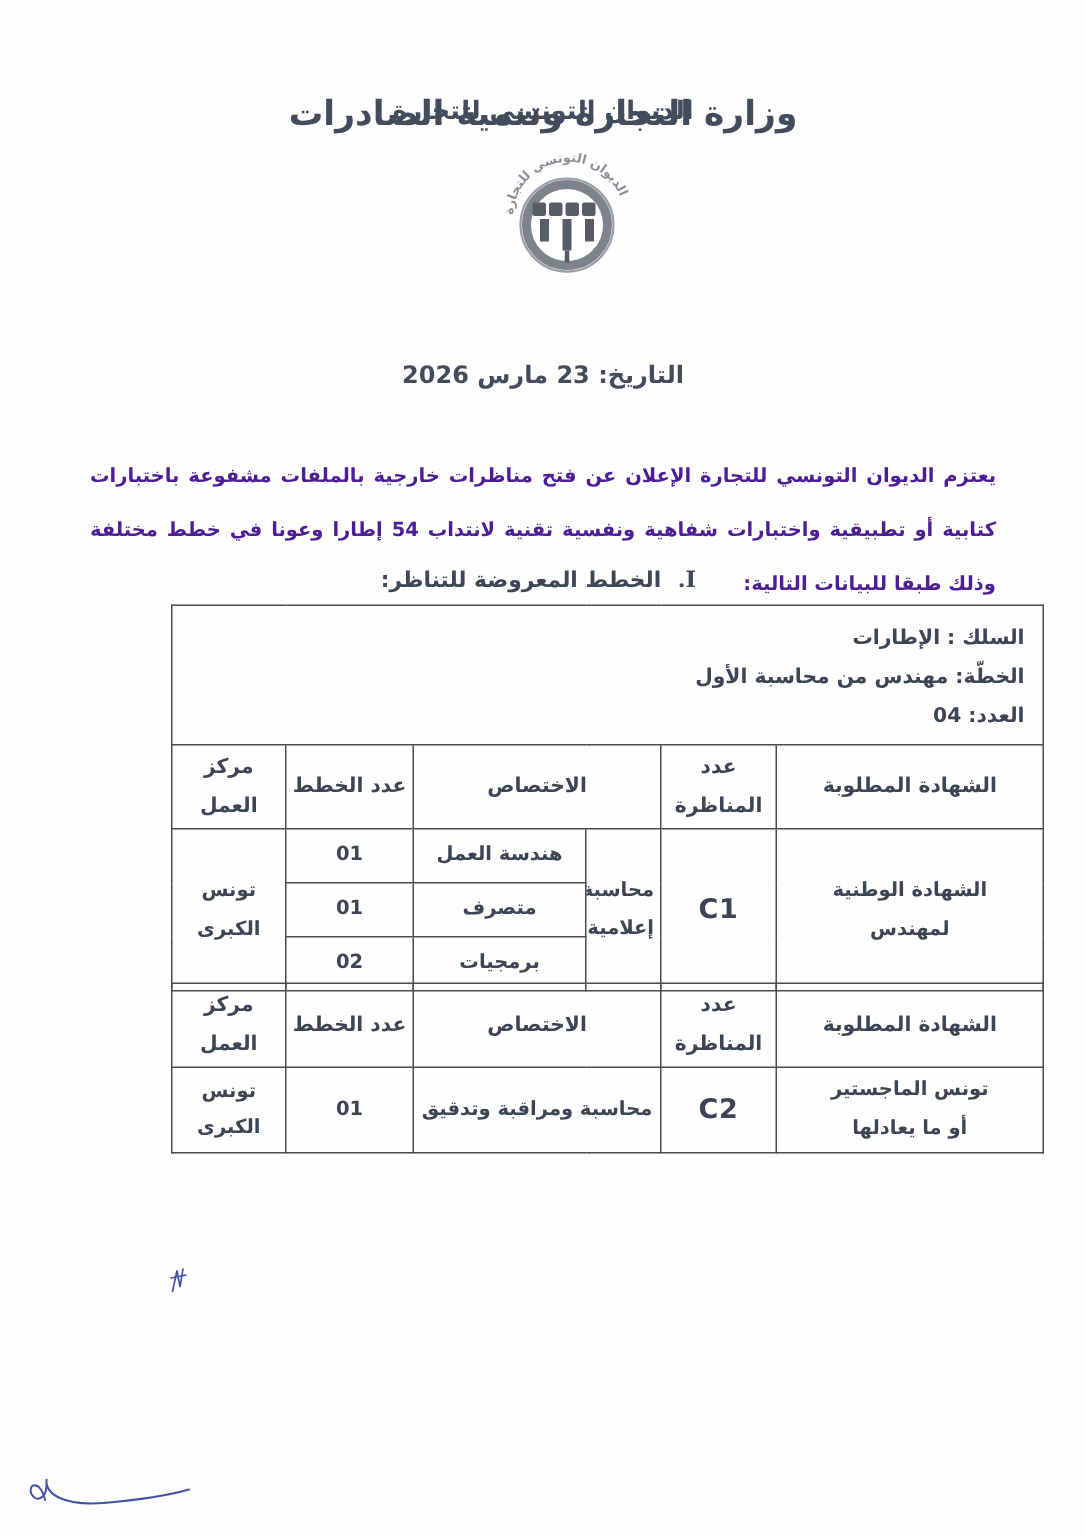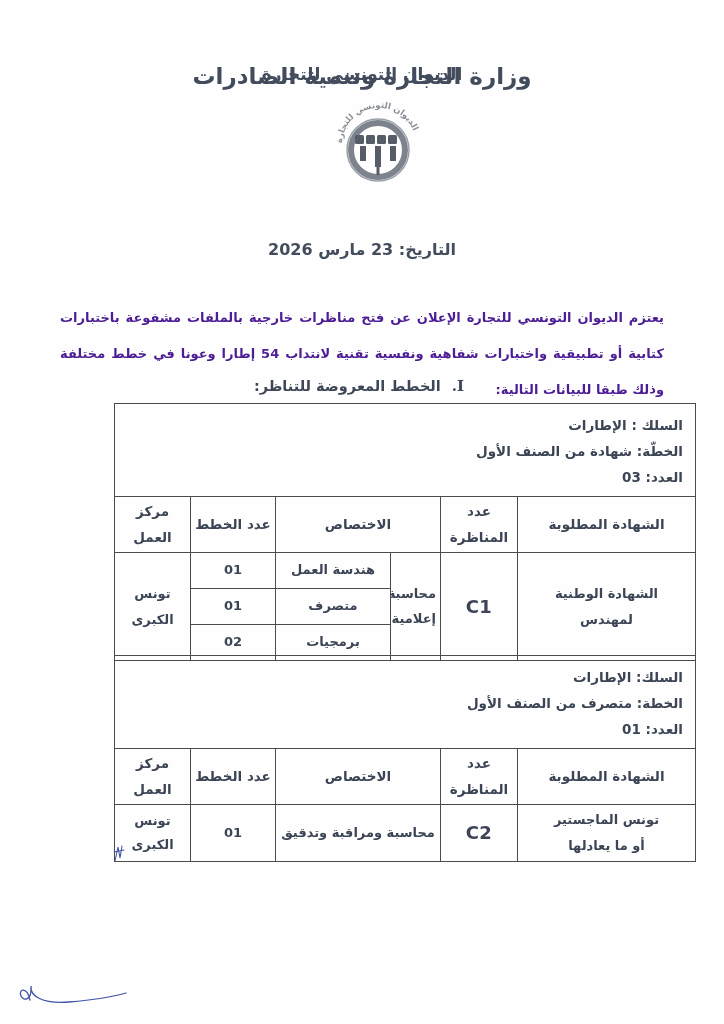--- a/index.html
+++ b/index.html
@@ -115,22 +115,22 @@
         <col style="width:77px">
         <col style="width:50px">
       <col style="width:115px">
         <col style="width:85px">
         <col style="width:76px">
     </colgroup>
     <tbody>
         <tr>
       <td colspan="6" class="meta-cell">
         <div>السلك : الإطارات</div>
-        <div>الخطّة: شهادة من الصنف الأول</div>
-        <div>العدد: 03</div>
+        <div>الخطّة: مهندس من محاسبة الأول</div>
+        <div>العدد: 04</div>
       </td>
     </tr>
     <tr class="cols">
       <th>الشهادة المطلوبة</th>
       <th>عدد المناظرة</th>
       <th colspan="2">الاختصاص</th>
       <th>عدد الخطط</th>
       <th>مركز العمل</th>
     </tr>
     <tr class="body-row">
@@ -155,27 +155,20 @@
   <table class="doc-table t2">
     <colgroup>
       <col style="width:178px">
         <col style="width:77px">
         <col style="width:50px">
       <col style="width:115px">
         <col style="width:85px">
         <col style="width:76px">
     </colgroup>
     <tbody>
-        <tr>
-      <td colspan="6" class="meta-cell">
-        <div>السلك: الإطارات</div>
-        <div>الخطة: متصرف من الصنف الأول</div>
-        <div>العدد: 01</div>
-      </td>
-    </tr>
     <tr class="cols">
       <th>الشهادة المطلوبة</th>
       <th>عدد المناظرة</th>
       <th colspan="2">الاختصاص</th>
       <th>عدد الخطط</th>
       <th>مركز العمل</th>
     </tr>
     <tr>
       <td class="body-cell"><span class="wrap-medium">تونس الماجستير أو ما يعادلها</span></td>
       <td class="body-cell code-cell">C2</td>

